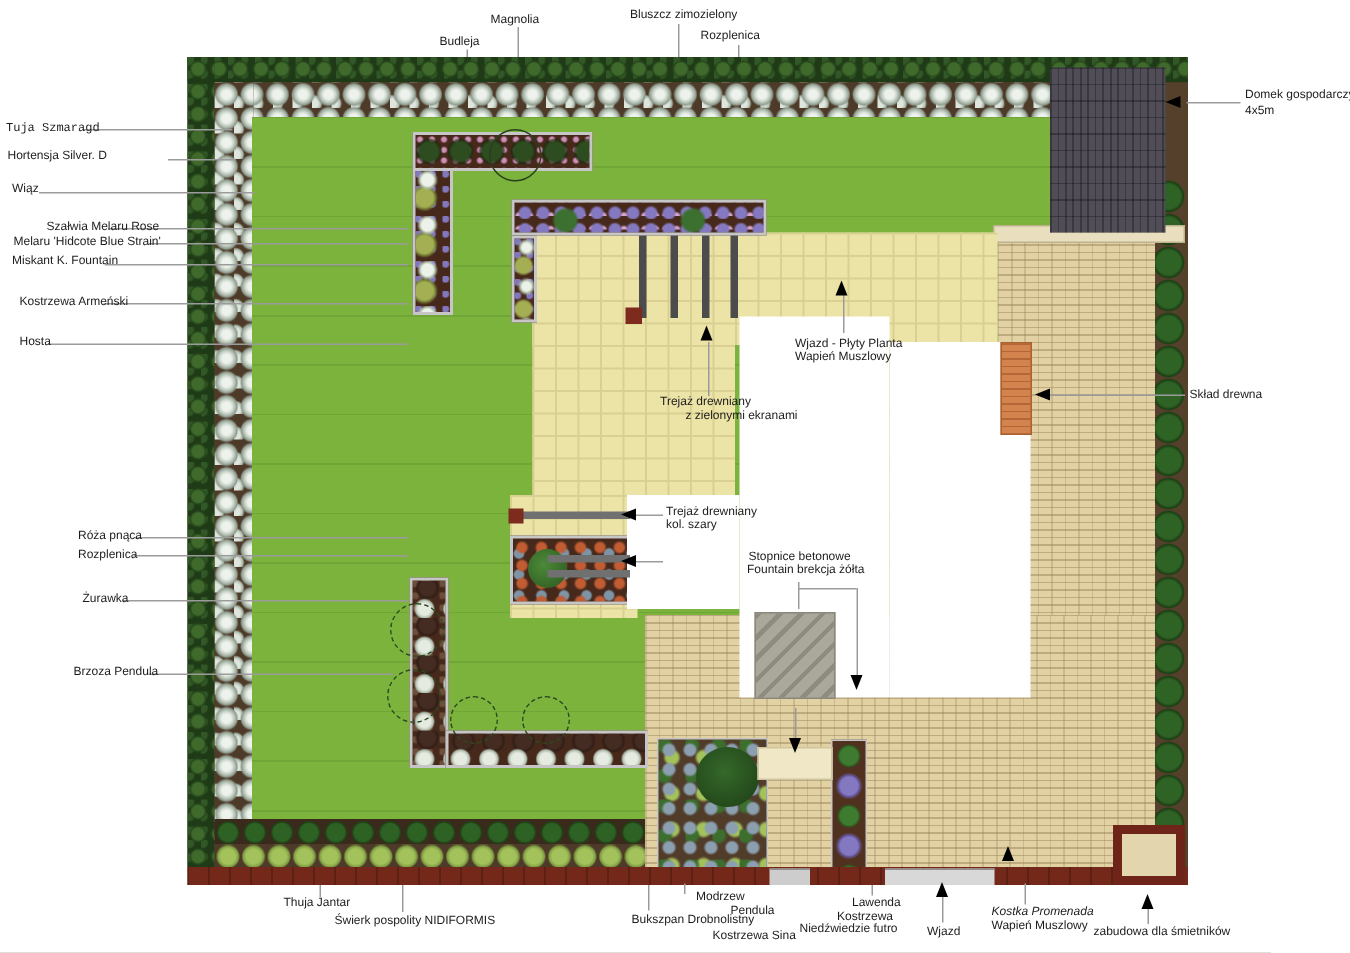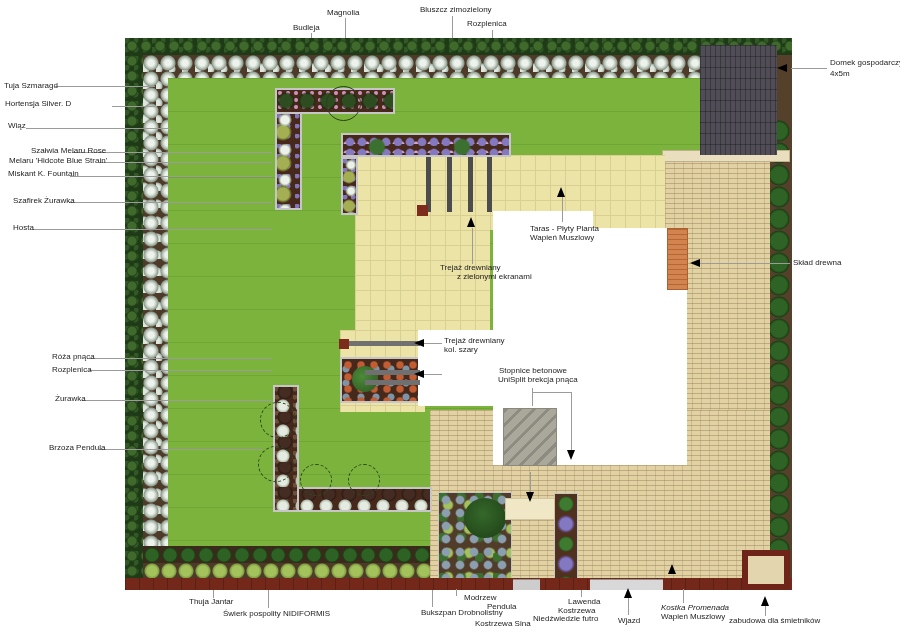--- a/index.html
+++ b/index.html
@@ -190,45 +190,45 @@
   <div class="a-up" style="left:668px;top:564px;"></div>
   <div class="ln" style="left:683px;top:589px;width:1px;height:14px;"></div>
   <div class="a-up" style="left:761px;top:596px;"></div>
   <div class="ln" style="left:765px;top:606px;width:1px;height:10px;"></div>
 
   <div class="lbl" style="left:293px;top:23px;">Budleja</div>
   <div class="lbl" style="left:327px;top:8px;">Magnolia</div>
   <div class="lbl" style="left:420px;top:5px;">Bluszcz zimozielony</div>
   <div class="lbl" style="left:467px;top:19px;">Rozplenica</div>
 
-  <div class="lbl" style="left:4px;top:81px;">Tuja Szmaragd</div>
+  <div class="lbl" style="left:4px;top:81px;font-family:Liberation Mono, monospace;">Tuja Szmaragd</div>
   <div class="lbl" style="left:5px;top:99px;">Hortensja Silver. D</div>
   <div class="lbl" style="left:8px;top:121px;">Wiąz</div>
   <div class="lbl" style="left:10px;top:146px;padding-left:21px;">Szałwia Melaru Rose</div>
   <div class="lbl" style="left:9px;top:156px;">Melaru 'Hidcote Blue Strain'</div>
   <div class="lbl" style="left:8px;top:169px;">Miskant K. Fountain</div>
-  <div class="lbl" style="left:13px;top:196px;">Szafirek Żurawka</div>
+  <div class="lbl" style="left:13px;top:196px;">Kostrzewa Armeński</div>
   <div class="lbl" style="left:13px;top:223px;">Hosta</div>
   <div class="lbl" style="left:52px;top:352px;">Róża pnąca</div>
   <div class="lbl" style="left:52px;top:365px;">Rozplenica</div>
   <div class="lbl" style="left:55px;top:394px;">Żurawka</div>
   <div class="lbl" style="left:49px;top:443px;">Brzoza Pendula</div>
 
   <div class="lbl" style="left:830px;top:58px;">Domek gospodarczy</div>
   <div class="lbl" style="left:830px;top:69px;">4x5m</div>
   <div class="lbl" style="left:793px;top:258px;">Skład drewna</div>
 
-  <div class="lbl" style="left:530px;top:224px;">Taras - Płyty Planta</div>
+  <div class="lbl" style="left:530px;top:224px;">Wjazd - Płyty Planta</div>
   <div class="lbl" style="left:530px;top:233px;">Wapień Muszlowy</div>
   <div class="lbl" style="left:440px;top:263px;">Trejaż drewniany</div>
   <div class="lbl" style="left:438px;top:272px;margin-left:19px;">z zielonymi ekranami</div>
   <div class="lbl" style="left:444px;top:336px;">Trejaż drewniany</div>
   <div class="lbl" style="left:444px;top:345px;">kol. szary</div>
   <div class="lbl" style="left:499px;top:366px;">Stopnice betonowe</div>
-  <div class="lbl" style="left:498px;top:375px;">UniSplit brekcja pnąca</div>
+  <div class="lbl" style="left:498px;top:375px;">Fountain brekcja żółta</div>
 
   <div class="lbl" style="left:189px;top:597px;">Thuja Jantar</div>
   <div class="lbl" style="left:223px;top:609px;">Świerk pospolity NIDIFORMIS</div>
   <div class="lbl" style="left:464px;top:593px;">Modrzew</div>
   <div class="lbl" style="left:470px;top:602px;padding-left:17px;">Pendula</div>
   <div class="lbl" style="left:421px;top:608px;">Bukszpan Drobnolistny</div>
   <div class="lbl" style="left:475px;top:619px;">Kostrzewa Sina</div>
   <div class="lbl" style="left:568px;top:597px;">Lawenda</div>
   <div class="lbl" style="left:558px;top:606px;">Kostrzewa</div>
   <div class="lbl" style="left:533px;top:614px;">Niedźwiedzie futro</div>

